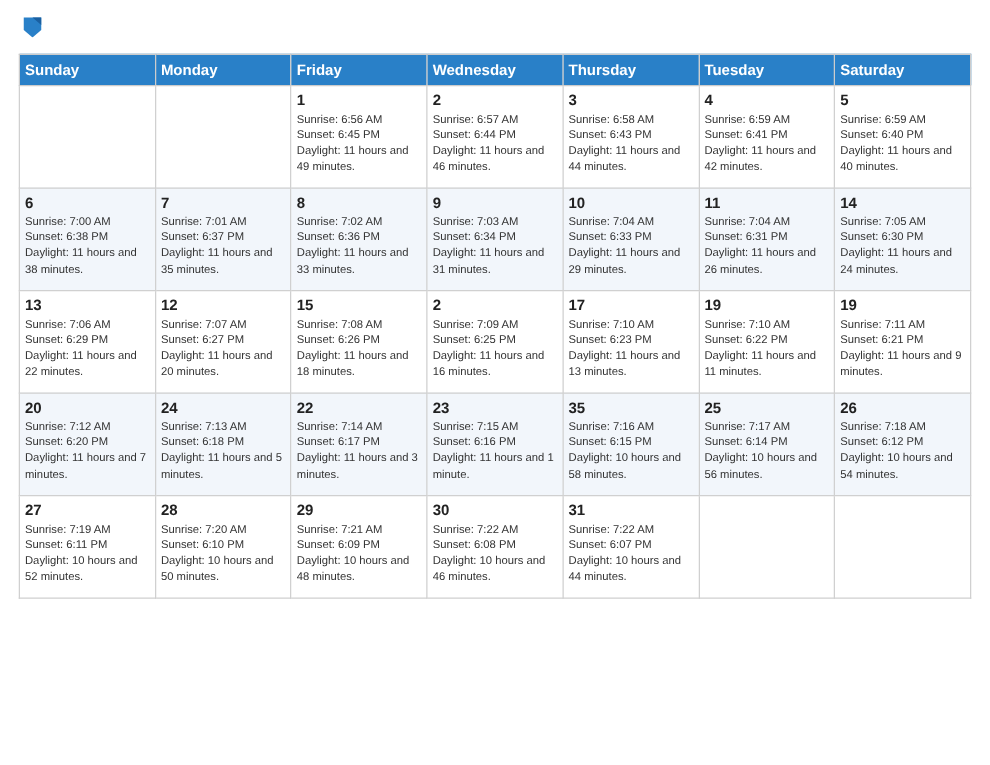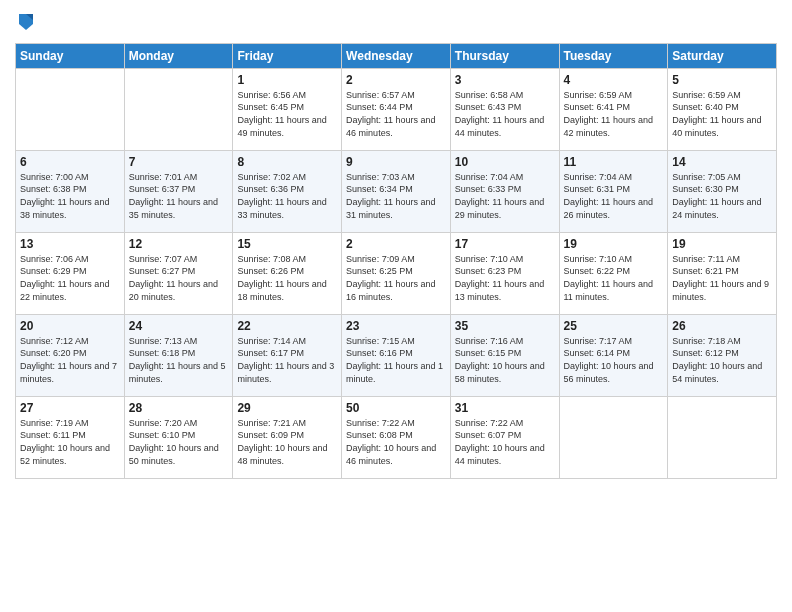--- a/index.html
+++ b/index.html
@@ -246,21 +246,21 @@
         </td>
         <td>
           <span class="day-num">28</span>
           <div class="day-info">Sunrise: 7:20 AM<br>Sunset: 6:10 PM<br>Daylight: 10 hours and 50 minutes.</div>
         </td>
         <td>
           <span class="day-num">29</span>
           <div class="day-info">Sunrise: 7:21 AM<br>Sunset: 6:09 PM<br>Daylight: 10 hours and 48 minutes.</div>
         </td>
         <td>
-          <span class="day-num">50</span>
+          <span class="day-num">30</span>
           <div class="day-info">Sunrise: 7:22 AM<br>Sunset: 6:08 PM<br>Daylight: 10 hours and 46 minutes.</div>
         </td>
         <td>
           <span class="day-num">31</span>
           <div class="day-info">Sunrise: 7:22 AM<br>Sunset: 6:07 PM<br>Daylight: 10 hours and 44 minutes.</div>
         </td>
         <td class="empty-cell"></td>
         <td class="empty-cell"></td>
       </tr>
     </tbody>

